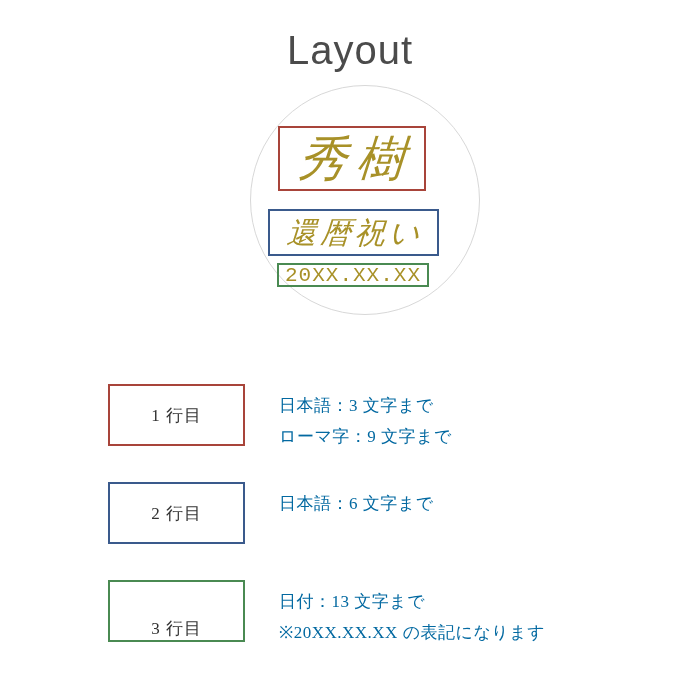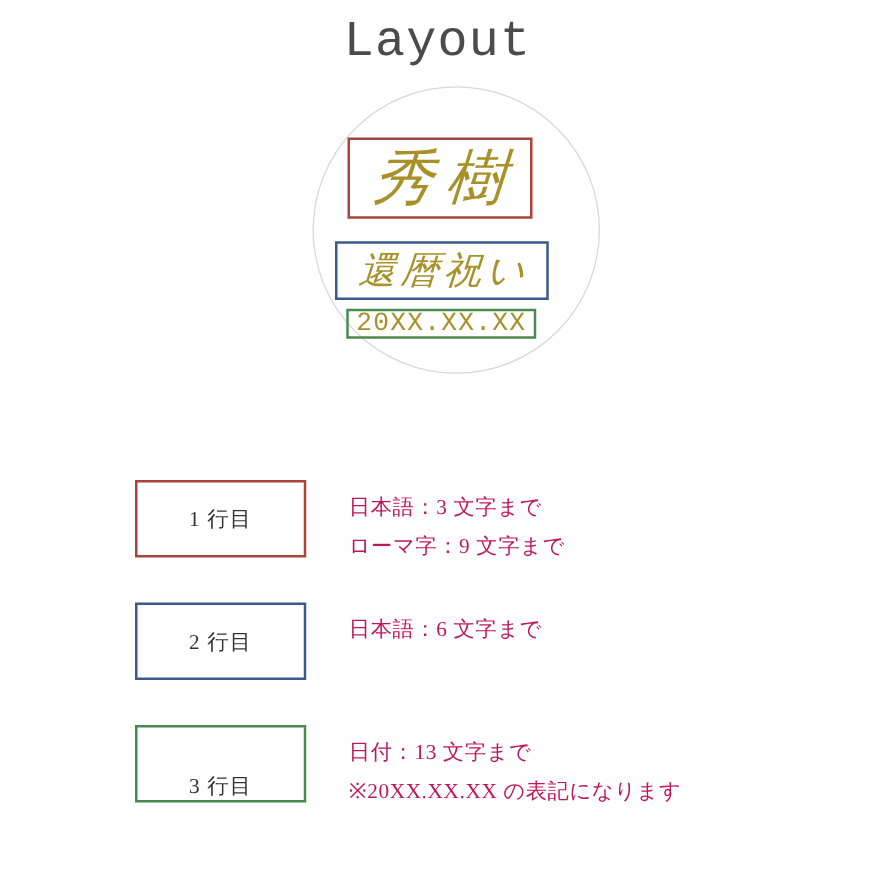--- a/index.html
+++ b/index.html
@@ -11,27 +11,27 @@
     height: 700px;
     background: #ffffff;
     font-family: "Liberation Serif", serif;
     color: #333333;
     position: relative;
     overflow: hidden;
   }
 
   .page-title {
     text-align: center;
-    font-family: Liberation Mono, monospace;
+    font-family: Liberation Sans, sans-serif;
     font-size: 40px;
     font-weight: normal;
     color: #4b4b4b;
     letter-spacing: 1px;
     margin: 0;
-    padding-top: 12px;
+    padding-top: 28px;
   }
 
   
   .preview-wrap {
     width: 700px;
     height: 258px;
     position: relative;
     margin-top: 12px;
   }
   .preview-circle {
@@ -130,21 +130,21 @@
   }
   .chip-1 { border: 2px solid #a8443a; }
   .chip-2 { border: 2px solid #3a5a8c; }
   .chip-3 { border: 2px solid #4a8a52; align-items: flex-end; }
 
   .legend-text {
     margin-left: 34px;
     padding-top: 6px;
     font-size: 17px;
     line-height: 1.85;
-    color: #be185d;
+    color: #0369a1;
     letter-spacing: 0.5px;
   }
   .legend-text div { white-space: nowrap; }
 </style>
 </head>
 <body>
 
 <h1 class="page-title">Layout</h1>
 
 <div class="preview-wrap">

